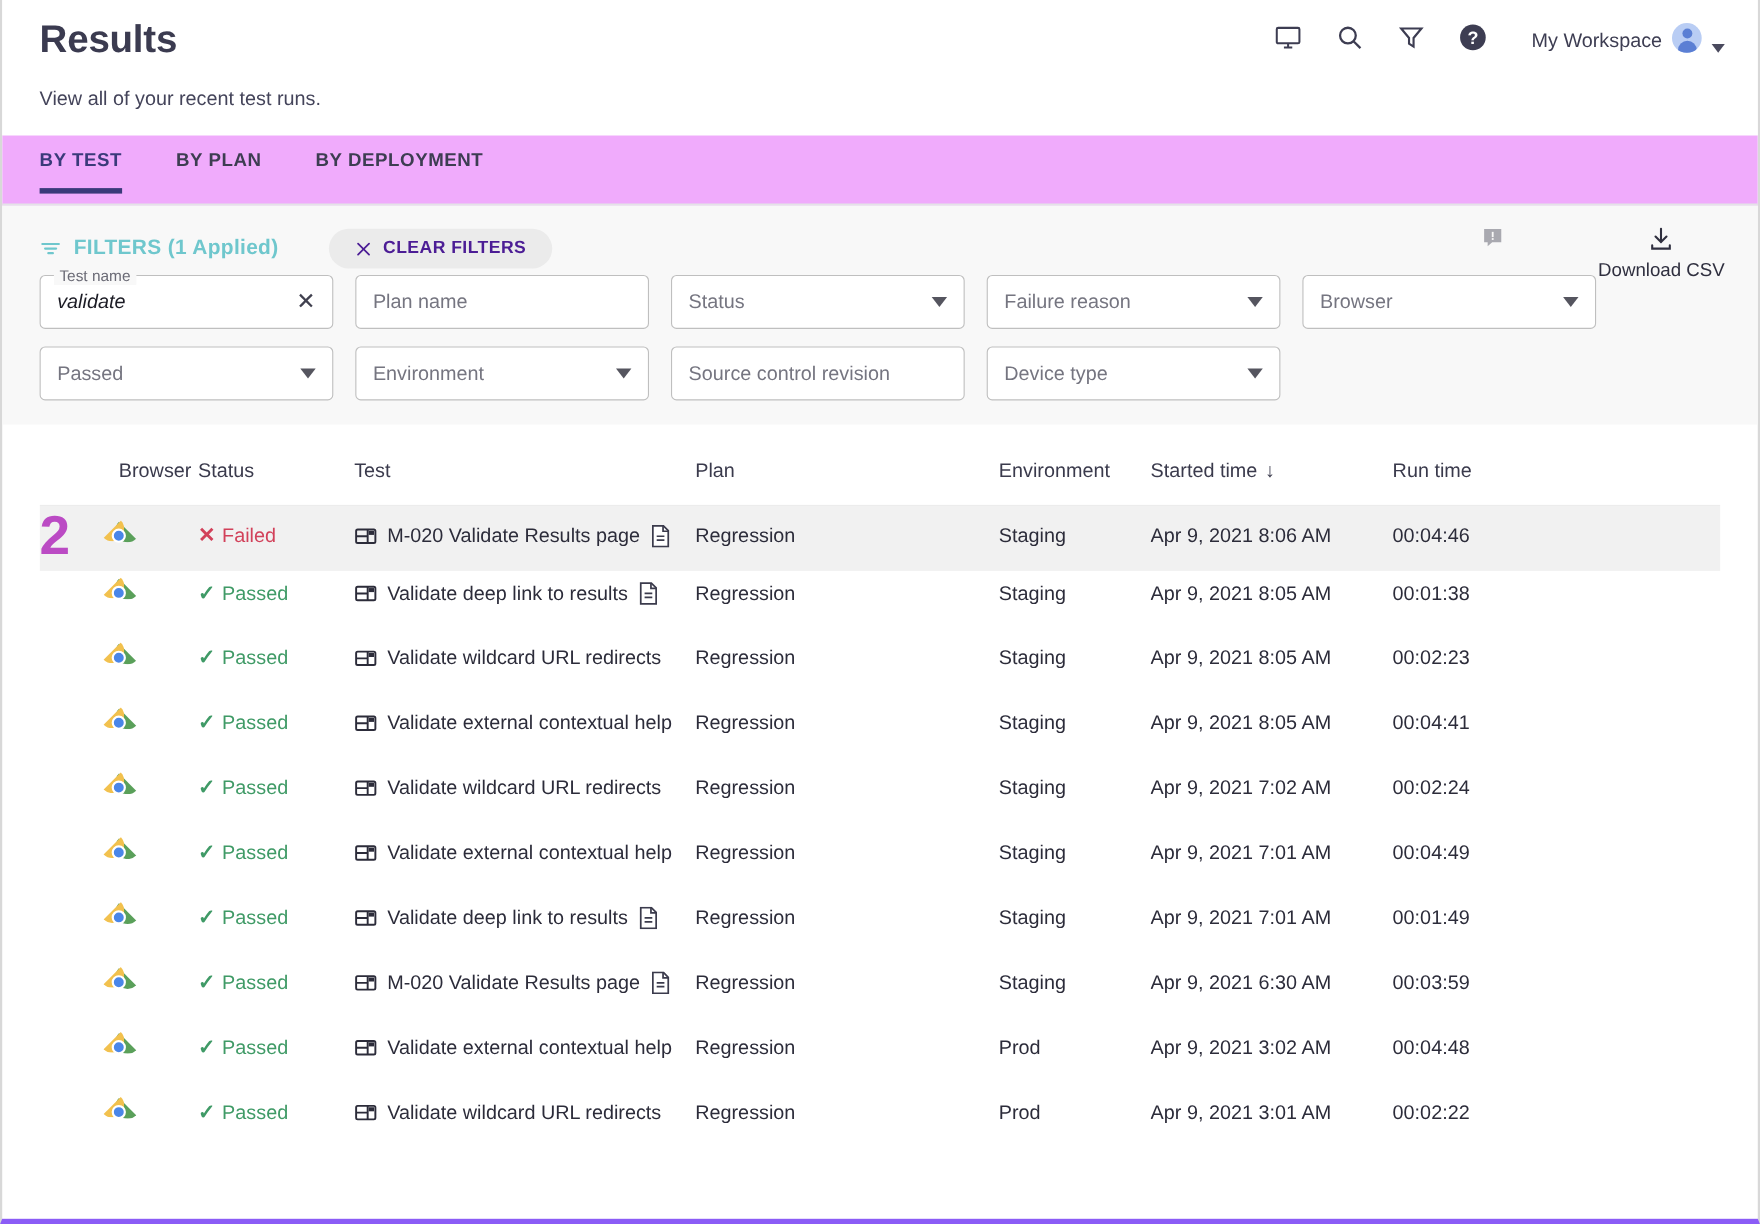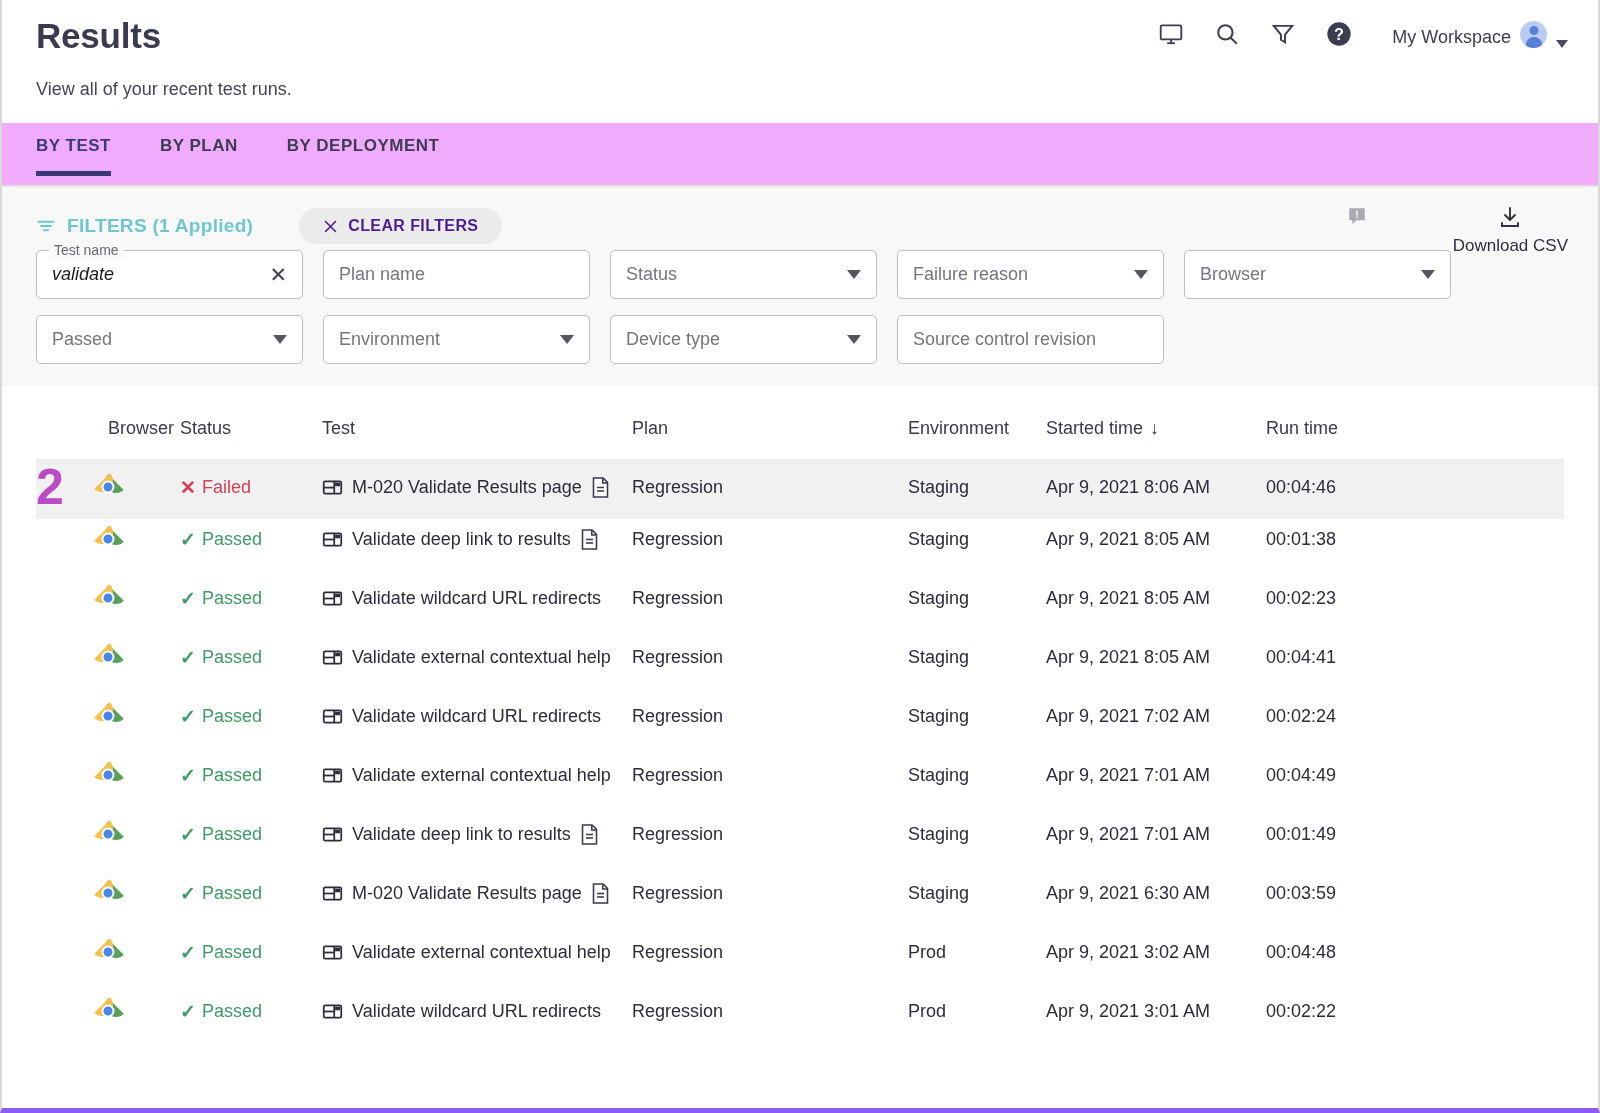--- a/index.html
+++ b/index.html
@@ -469,26 +469,26 @@
         <span class="ph">Passed</span>
         <span class="tri"></span>
       </div>
 
       <div class="fld">
         <span class="ph">Environment</span>
         <span class="tri"></span>
       </div>
 
       <div class="fld">
+        <span class="ph">Source control revision</span>
+      </div>
+
+      <div class="fld">
         <span class="ph">Device type</span>
         <span class="tri"></span>
-      </div>
-
-      <div class="fld">
-        <span class="ph">Source control revision</span>
       </div>
 
     </div>
   </div>
 
   <div class="table-card">
     <div class="t-row t-head">
       <div></div>
       <div class="th">Browser</div>
       <div class="th">Status</div>

